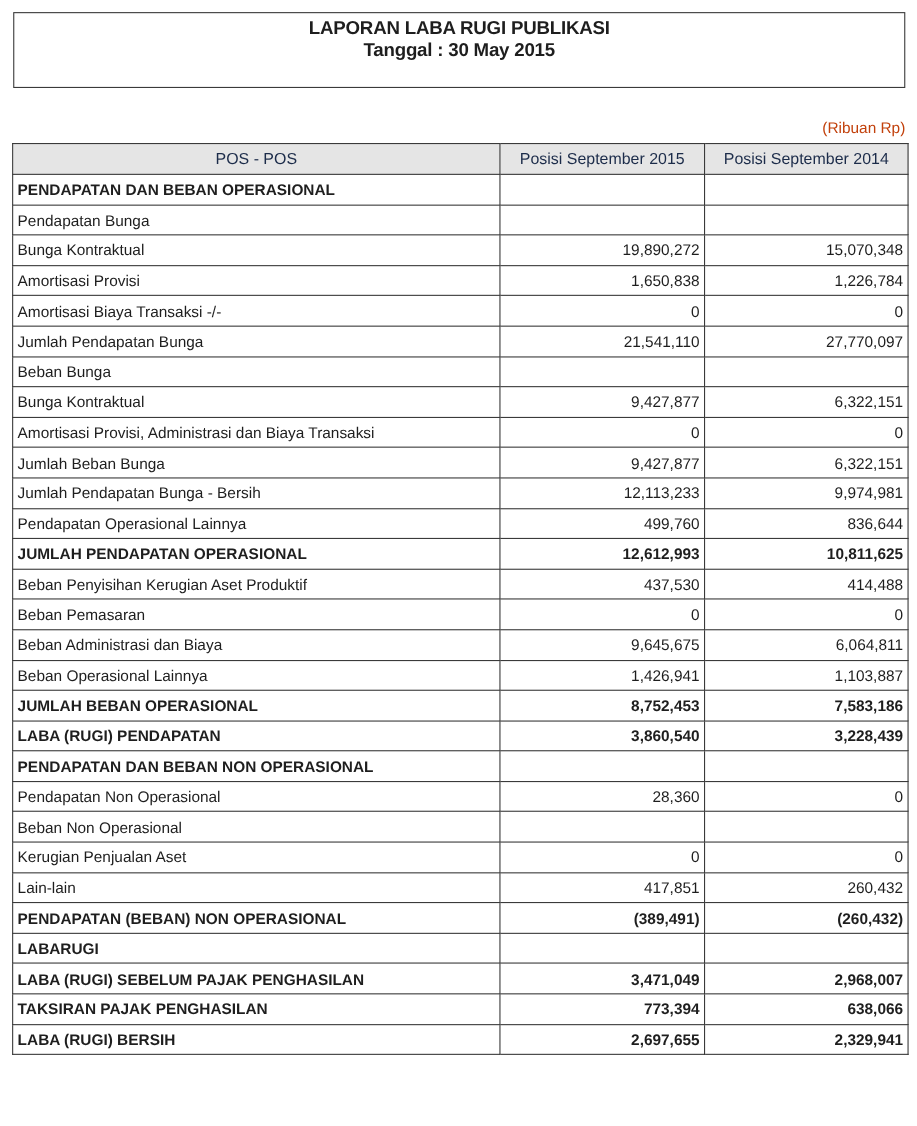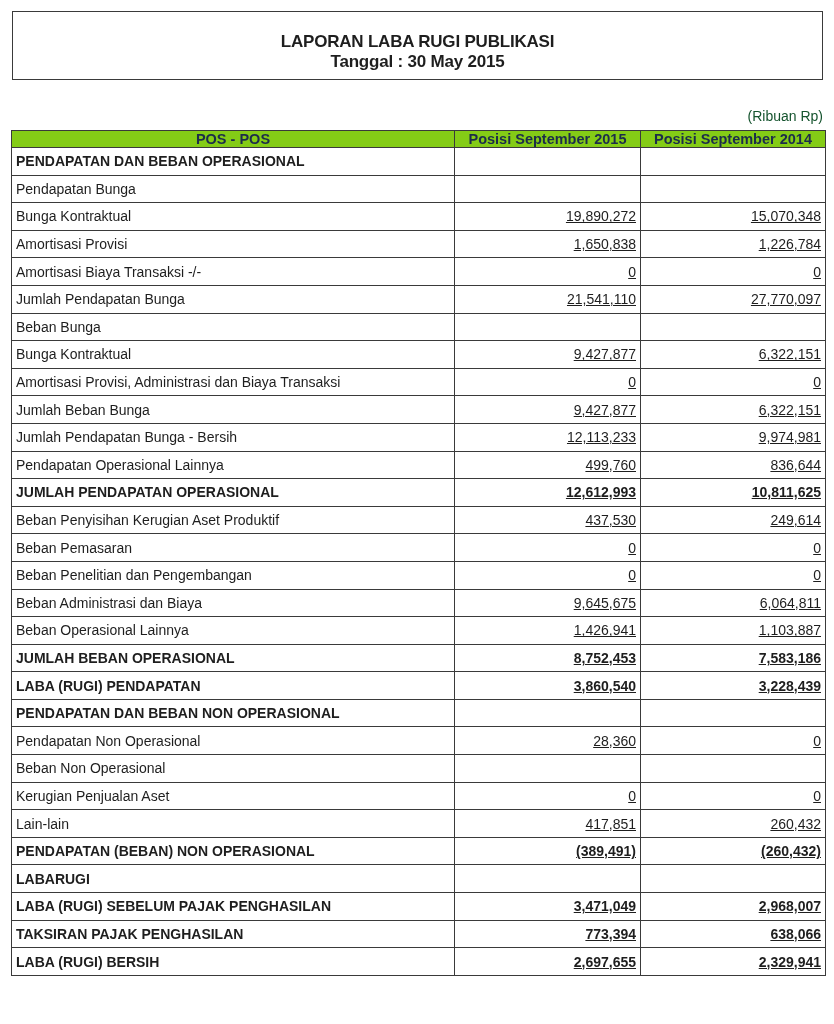--- a/index.html
+++ b/index.html
@@ -3,44 +3,44 @@
 <meta charset="utf-8">
 <style>
   html, body { margin: 0; padding: 0; background: #ffffff; }
   body {
     width: 834px; height: 1024px; position: relative; overflow: hidden;
     font-family: "Liberation Sans", sans-serif; color: #1e1e1e;
   }
   .title-box {
     position: absolute; left: 12px; top: 11px; width: 811px; height: 69px;
     border: 1.5px solid #3a3a3a; box-sizing: border-box;
-    text-align: center; padding-top: 20px;
+    text-align: center; padding-top: 4px;
   }
   .title-box div {
     font-weight: bold; font-size: 17px; line-height: 20px; letter-spacing: -0.2px;
     font-stretch: condensed;
   }
   .unit {
-    position: absolute; right: 11px; top: 108px; font-size: 14px; color: #14532d;
+    position: absolute; right: 11px; top: 108px; font-size: 14px; color: #c2410c;
   }
   table.report {
     position: absolute; left: 11px; top: 130px; width: 814px;
     border-collapse: collapse; table-layout: fixed;
   }
   table.report th, table.report td {
     border: 1.5px solid #3a3a3a; height: 27.6px; padding: 0 4px;
     font-size: 14px; box-sizing: border-box; white-space: nowrap;
   }
   table.report th {
-    background: #84cc16; font-weight: bold; color: #1c2c4a; font-size: 14.5px; height: 17px;
+    background: #e5e5e5; font-weight: normal; color: #1c2c4a; font-size: 14.5px; height: 28px;
   }
   col.c1 { width: 443px; }
   col.c2 { width: 186px; }
   col.c3 { width: 185px; }
-  td.num { text-align: right; padding-right: 2px; text-decoration: underline; }
+  td.num { text-align: right; padding-right: 2px; }
   tr.bold td { font-weight: bold; }
   td.indent { padding-left: 16px; }
 </style>
 </head>
 <body>
 
 <div class="title-box">
   <div>LAPORAN LABA RUGI PUBLIKASI</div>
   <div>Tanggal : 30 May 2015</div>
 </div>
@@ -122,29 +122,24 @@
         <td class="num">836,644</td>
       </tr>
       <tr class="bold">
         <td class="label">JUMLAH PENDAPATAN OPERASIONAL</td>
         <td class="num">12,612,993</td>
         <td class="num">10,811,625</td>
       </tr>
       <tr>
         <td class="label">Beban Penyisihan Kerugian Aset Produktif</td>
         <td class="num">437,530</td>
-        <td class="num">249,614</td>
+        <td class="num">414,488</td>
       </tr>
       <tr>
         <td class="label">Beban Pemasaran</td>
-        <td class="num">0</td>
-        <td class="num">0</td>
-      </tr>
-      <tr>
-        <td class="label">Beban Penelitian dan Pengembangan</td>
         <td class="num">0</td>
         <td class="num">0</td>
       </tr>
       <tr>
         <td class="label">Beban Administrasi dan Biaya</td>
         <td class="num">9,645,675</td>
         <td class="num">6,064,811</td>
       </tr>
       <tr>
         <td class="label">Beban Operasional Lainnya</td>

